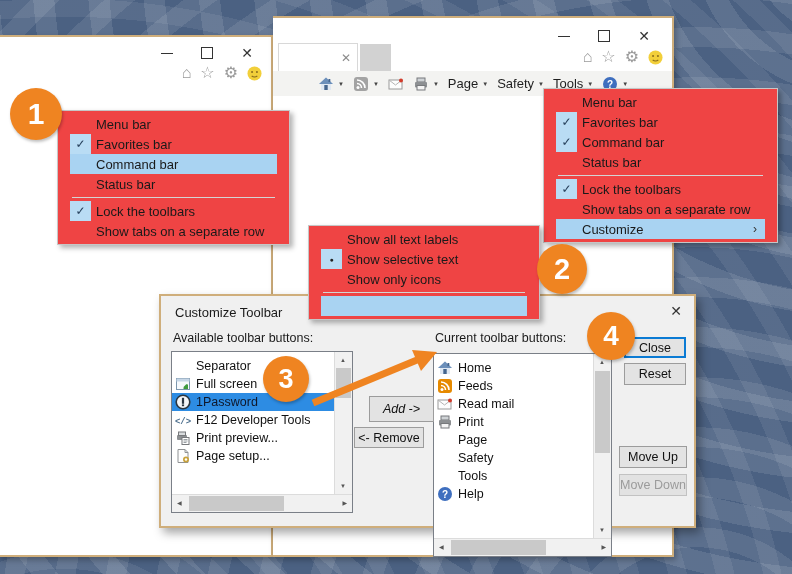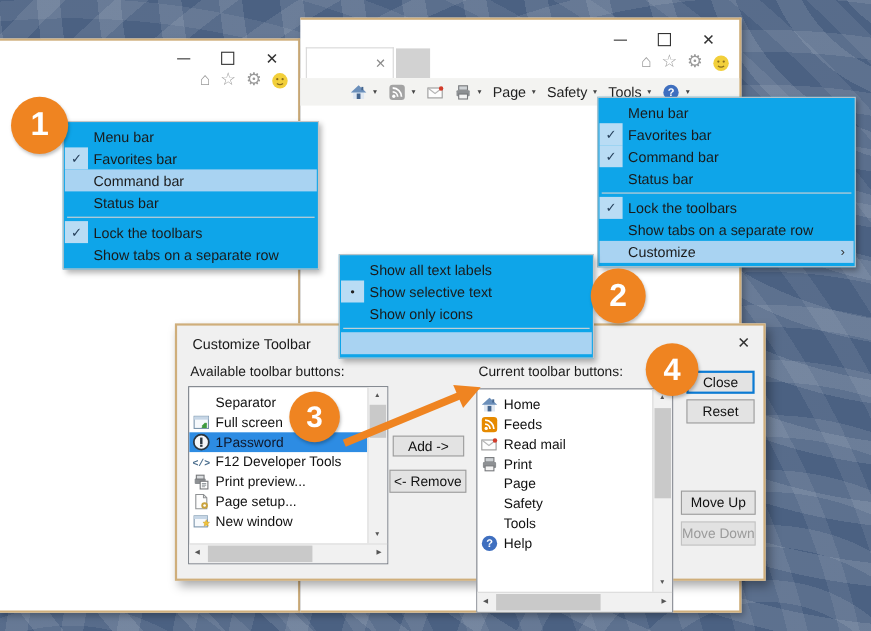--- a/index.html
+++ b/index.html
@@ -20,21 +20,21 @@
   .tb-icons{position:absolute;display:flex;align-items:center;gap:9px;color:#9a9a9a;font-size:16px;line-height:16px;}
   .tab{position:absolute;left:278px;top:43px;width:80px;height:28px;background:#fff;border:1px solid #d8d8d8;border-bottom:none;display:flex;align-items:center;justify-content:flex-end;padding-right:6px;box-sizing:border-box;}
   .tabx{color:#8b8b8b;font-size:12px;}
   .tabstub{position:absolute;left:360px;top:44px;width:31px;height:27px;background:#d2d2d2;}
   .cmdbar{position:absolute;left:273px;top:71px;width:399px;height:25px;background:#f3f3f1;display:flex;align-items:center;gap:9px;padding-left:45px;box-sizing:border-box;font-size:13px;color:#1f1f1f;}
   .cmditem{display:flex;align-items:center;gap:4px;}
   .dd{font-size:6px;color:#444;}
   .icon16 svg{width:16px;height:16px;display:block;}
   .icon15 svg{width:15px;height:15px;display:block;}
 
-  .menu{position:absolute;background:#0ea5e9;border:1px solid #c6c6c6;box-shadow:3px 3px 5px rgba(0,0,0,.3);padding:3px 1px;box-sizing:border-box;font-size:13px;color:#1a1a1a;}
+  .menu{position:absolute;background:#ef4444;border:1px solid #c6c6c6;box-shadow:3px 3px 5px rgba(0,0,0,.3);padding:3px 12px;box-sizing:border-box;font-size:13px;color:#1a1a1a;}
   .menu-row{display:flex;align-items:center;height:20px;}
   .menu-row.hl{background:#a9d3f2;}
   .gutter{width:21px;height:20px;display:flex;align-items:center;justify-content:center;flex:none;}
   .gutter.on{background:#b9dcf4;}
   .gutter .mark{color:#27415c;font-size:12px;}
   .gutter .bullet{color:#222;font-size:7px;}
   .mlabel{margin-left:5px;white-space:nowrap;}
   .chev{margin-left:auto;margin-right:8px;color:#333;font-size:12px;}
   .msep{border-top:1px solid #d4d4d4;margin:3px 2px;}
 
@@ -238,21 +238,21 @@
     <div class="menu-row">
       <span class="gutter"></span>
       <span class="mlabel">Show tabs on a separate row</span>
     </div>
     <div class="menu-row hl">
       <span class="gutter"></span>
       <span class="mlabel">Customize</span>
       <span class="chev">›</span>
     </div>
   </div>
-<div class="menu z40" id="menu-sub" style="left:308px;top:225px;width:232px;margin-top:6px;">
+<div class="menu z40" id="menu-sub" style="left:308px;top:225px;width:232px;">
     <div class="menu-row">
       <span class="gutter"></span>
       <span class="mlabel">Show all text labels</span>
     </div>
     <div class="menu-row">
       <span class="gutter on">
         <span class="bullet">●</span>
       </span>
       <span class="mlabel">Show selective text</span>
     </div>
@@ -312,28 +312,20 @@
             <span>Print preview...</span>
           </div>
           <div class="lb-row">
             <span class="lb-icon"><svg viewBox="0 0 16 16">
                 <path d="M3 1.5h7l3 3v10H3z" fill="#fdfdfd" stroke="#8f9294"></path>
                 <path d="M10 1.5v3h3" fill="none" stroke="#8f9294"></path>
                 <circle cx="11" cy="11.5" r="3" fill="#c9a23c"></circle>
                 <circle cx="11" cy="11.5" r="1.2" fill="#fdfdfd"></circle>
               </svg></span>
             <span>Page setup...</span>
-          </div>
-          <div class="lb-row">
-            <span class="lb-icon"><svg viewBox="0 0 16 16">
-                <rect x="1.5" y="3" width="12" height="10" fill="#f6f9fc" stroke="#7c96ad"></rect>
-                <rect x="1.5" y="3" width="12" height="2.8" fill="#c6d6e6"></rect>
-                <path d="M12.5 6.5l.9 2 2.1.3-1.5 1.4.4 2.1-1.9-1-1.9 1 .4-2.1L9.5 8.8l2.1-.3z" fill="#f0c23c" stroke="#c79a20" stroke-width=".4"></path>
-              </svg></span>
-            <span>New window</span>
           </div>
         </div>
       <div class="vscroll">
         <span class="sarrow" style="top:5px;left:5px;">▲</span>
         <div class="thumb" style="top:16px;left:1px;right:1px;height:30px;"></div>
         <span class="sarrow" style="bottom:5px;left:5px;">▼</span>
       </div>
     </div>
     <div class="hscroll">
       <span class="sarrow" style="left:5px;top:5px;">◀</span>
@@ -404,21 +396,21 @@
         <span class="sarrow" style="bottom:5px;left:5px;">▼</span>
       </div>
     </div>
     <div class="hscroll">
       <span class="sarrow" style="left:5px;top:5px;">◀</span>
       <div class="thumb" style="left:17px;top:1px;bottom:1px;width:95px;"></div>
       <span class="sarrow" style="right:5px;top:5px;">▶</span>
     </div>
   </div>
 
-  <div class="btn" style="left:196px;top:100px;width:65px;height:19px;">Add -&gt;</div>
+  <div class="btn" style="left:208px;top:100px;width:65px;height:26px;font-style:italic;">Add -&gt;</div>
   <div class="btn" style="left:193px;top:131px;width:70px;height:21px;">&lt;- Remove</div>
   <div class="btn default" style="left:463px;top:41px;width:62px;height:21px;">Close</div>
   <div class="btn" style="left:463px;top:67px;width:62px;height:22px;">Reset</div>
   <div class="btn" style="left:458px;top:150px;width:68px;height:22px;">Move Up</div>
   <div class="btn disabled" style="left:458px;top:178px;width:68px;height:22px;">Move Down</div>
 </div>
 
 <svg id="arrow">
   <line x1="313" y1="403" x2="417" y2="360" stroke="#ef8421" stroke-width="7"></line>
   <polygon points="437,352 412,350 421,371" fill="#ef8421"></polygon>

